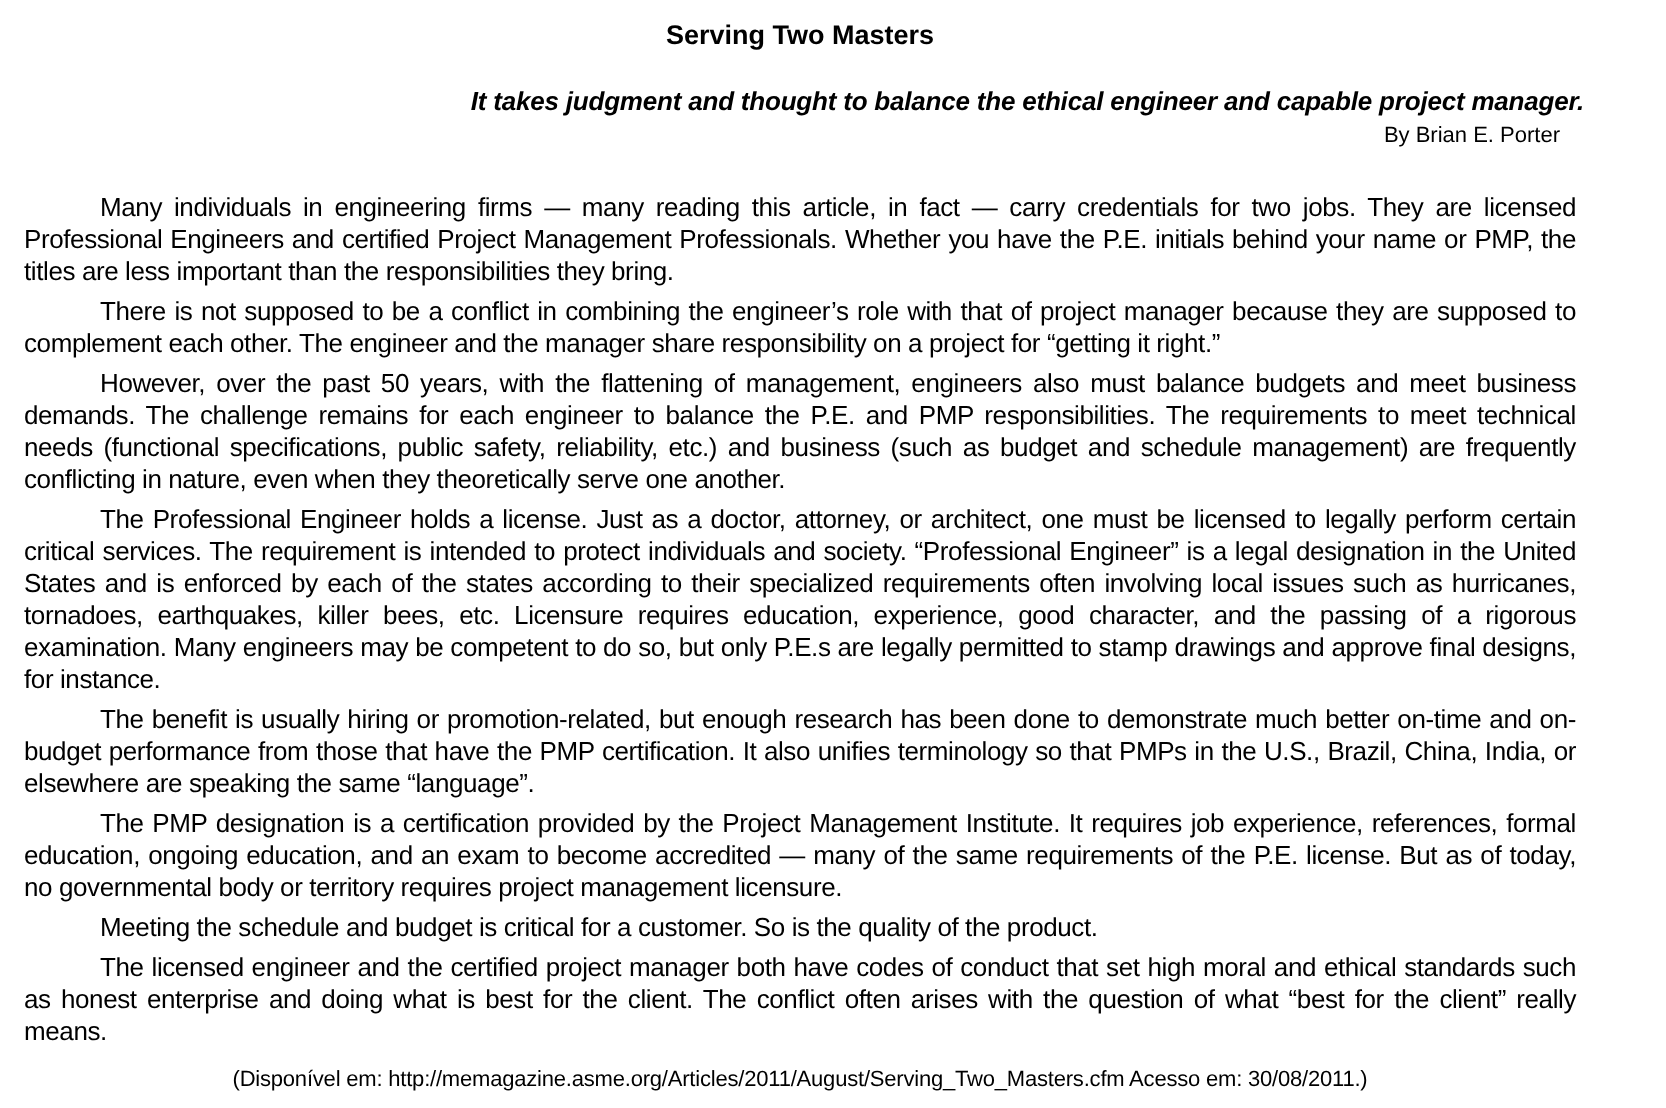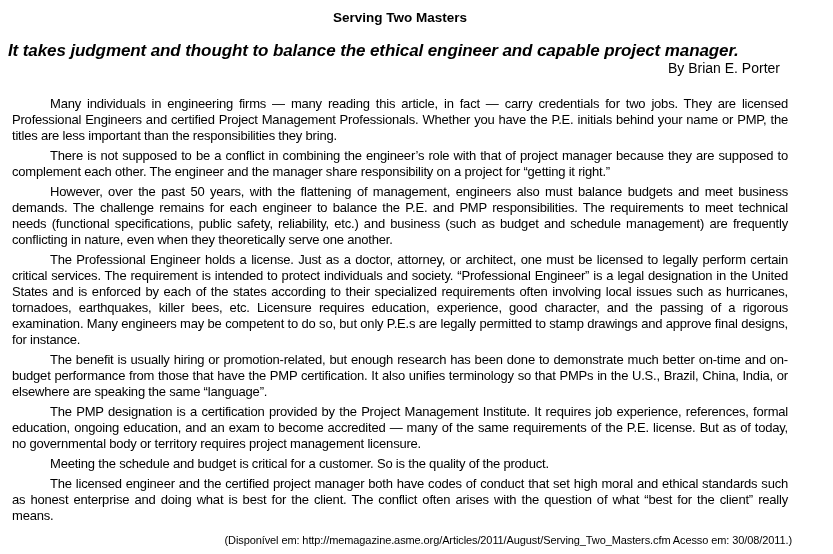--- a/index.html
+++ b/index.html
@@ -19,48 +19,48 @@
     color: #000000;
   }
   .title {
     text-align: center;
     font-weight: bold;
     font-size: 13.5px;
     line-height: 16px;
     margin: 2px 0 0 0;
   }
   .subtitle {
-    text-align: left;
+    text-align: right;
     font-weight: bold;
     font-style: italic;
-    font-size: 17px;
+    font-size: 13px;
     line-height: 16px;
     margin: 17px 0 0 0;
     letter-spacing: -0.1px;
   }
   .byline {
     text-align: right;
-    font-size: 14px;
+    font-size: 11px;
     line-height: 16px;
     margin: 1px 0 0 0;
     padding-right: 12px;
   }
   .body-text {
     margin-top: 20px;
   }
   .body-text p {
     margin: 4px;
     font-size: 13px;
     line-height: 16px;
     text-align: justify;
     text-indent: 38px;
     letter-spacing: -0.2px;
   }
   .source {
-    text-align: right;
+    text-align: center;
     font-size: 11px;
     line-height: 14px;
     margin-top: 9px;
     letter-spacing: -0.1px;
   }
 </style>
 </head>
 <body>
 
 <div class="page">

